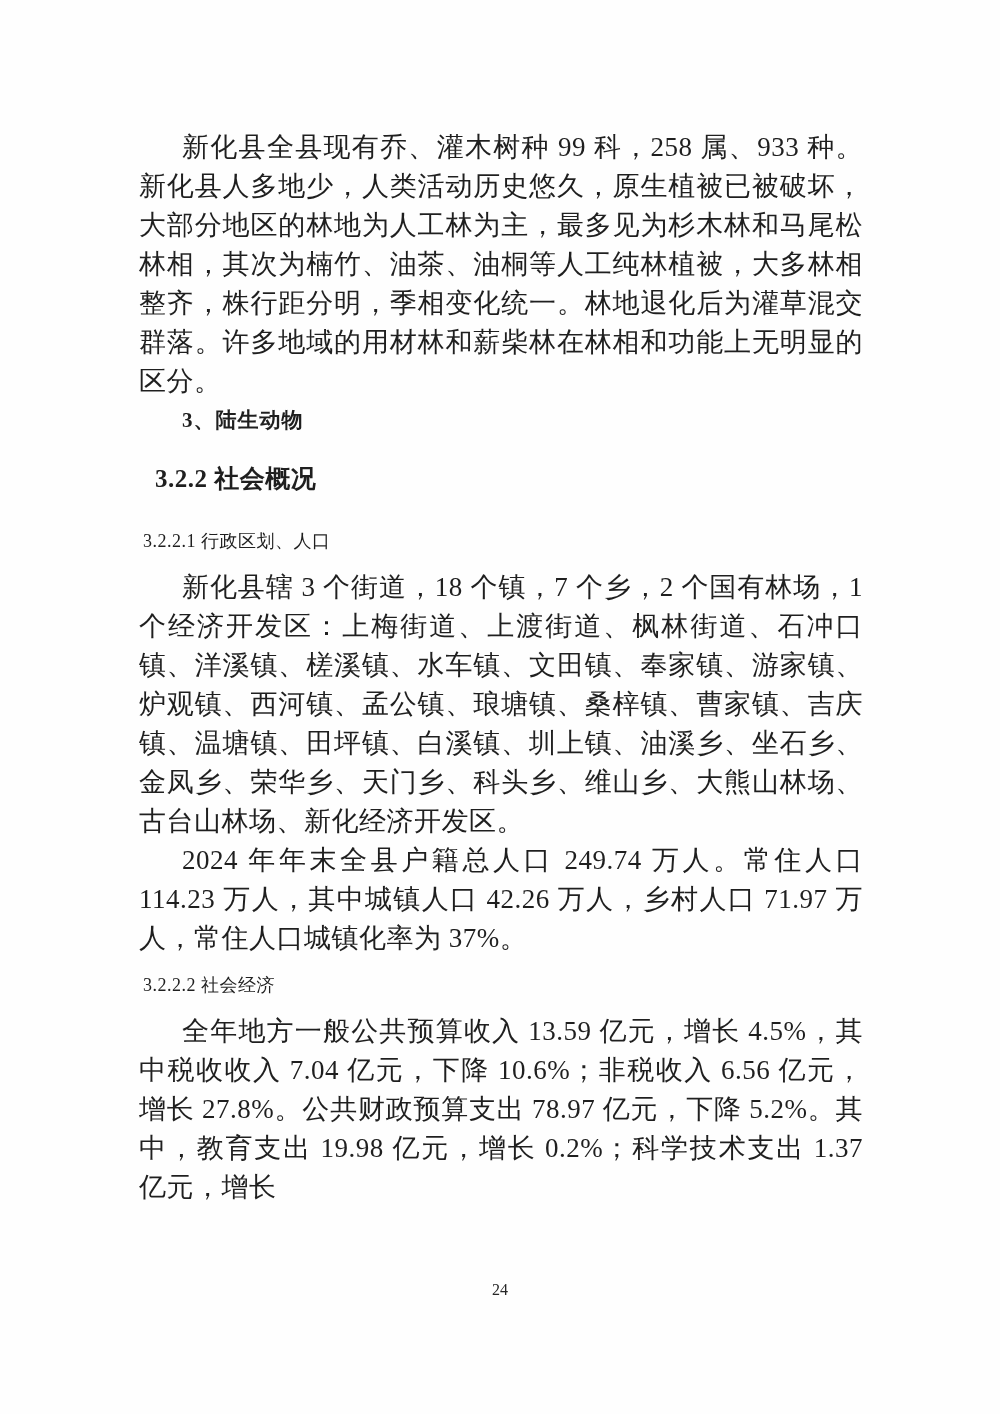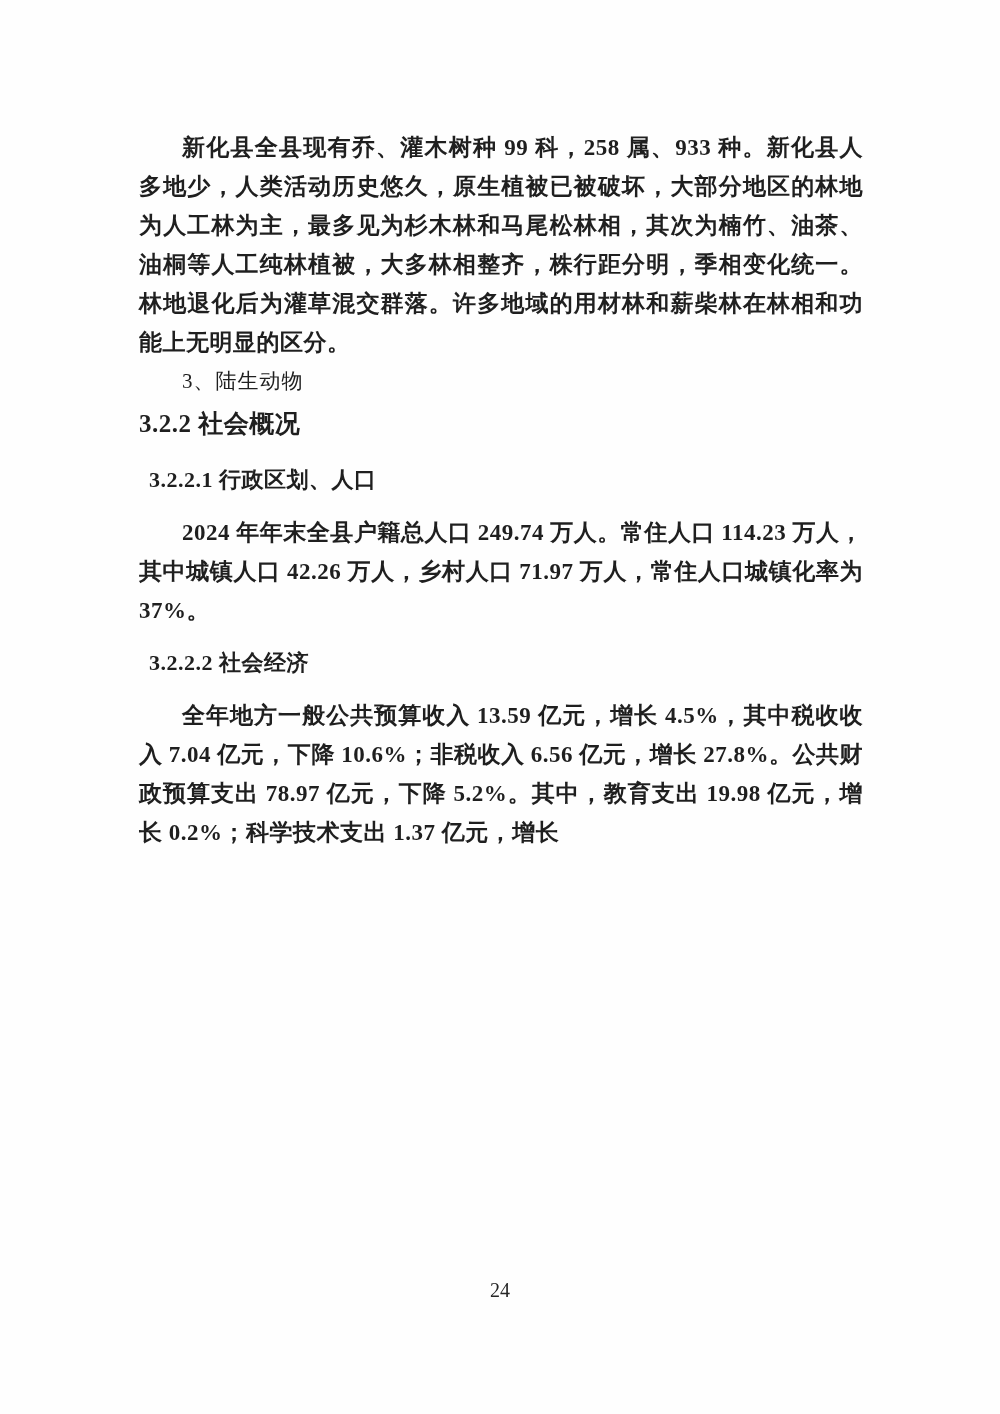--- a/index.html
+++ b/index.html
@@ -18,75 +18,75 @@
     overflow: hidden;
   }
   .content {
     position: absolute;
     left: 139px;
     top: 128px;
     width: 724px;
   }
   .body-para {
     margin: 0;
-    font-size: 23px;
+    font-size: 27px;
     line-height: 39px;
     text-align: justify;
     text-indent: 43px;
     letter-spacing: 0.5px;
-    font-weight: bold;
   }
   .heading-inline {
     margin: 0;
     font-size: 21px;
     line-height: 39px;
-    font-weight: normal;
+    font-weight: bold;
     text-indent: 43px;
     letter-spacing: 1px;
   }
   .heading-sec {
-    margin: 0;
+    margin: 16px;
     font-size: 25px;
     line-height: 46px;
     font-weight: bold;
     letter-spacing: 0.5px;
   }
   .heading-subsec {
-    margin: 10px;
-    font-size: 22px;
+    margin: 4px;
+    font-size: 18px;
     line-height: 46px;
-    font-weight: bold;
+    font-weight: normal;
     letter-spacing: 0.5px;
   }
   .page-number {
     position: absolute;
     top: 1278px;
     left: 0;
     width: 100%;
     text-align: center;
-    font-size: 20px;
+    font-size: 16px;
     line-height: 24px;
     color: #262626;
   }
 </style>
 </head>
 <body>
 
 <div class="page">
   <div class="content">
 
     <p class="body-para">新化县全县现有乔、灌木树种 99 科，258 属、933 种。新化县人多地少，人类活动历史悠久，原生植被已被破坏，大部分地区的林地为人工林为主，最多见为杉木林和马尾松林相，其次为楠竹、油茶、油桐等人工纯林植被，大多林相整齐，株行距分明，季相变化统一。林地退化后为灌草混交群落。许多地域的用材林和薪柴林在林相和功能上无明显的区分。</p>
 
     <h4 class="heading-inline">3、陆生动物</h4>
 
 
     <h2 class="heading-sec">3.2.2 社会概况</h2>
 
     <h3 class="heading-subsec">3.2.2.1 行政区划、人口</h3>
 
+    <p class="body-para">新化县辖 3 个街道，18 个镇，7 个乡，2 个国有林场，1 个经济开发区：上梅街道、上渡街道、枫林街道、石冲口镇、洋溪镇、槎溪镇、水车镇、文田镇、奉家镇、游家镇、炉观镇、西河镇、孟公镇、琅塘镇、桑梓镇、曹家镇、吉庆镇、温塘镇、田坪镇、白溪镇、圳上镇、油溪乡、坐石乡、金凤乡、荣华乡、天门乡、科头乡、维山乡、大熊山林场、古台山林场、新化经济开发区。</p>
 
     <p class="body-para">2024 年年末全县户籍总人口 249.74 万人。常住人口 114.23 万人，其中城镇人口 42.26 万人，乡村人口 71.97 万人，常住人口城镇化率为 37%。</p>
 
     <h3 class="heading-subsec">3.2.2.2 社会经济</h3>
 
 
     <p class="body-para">全年地方一般公共预算收入 13.59 亿元，增长 4.5%，其中税收收入 7.04 亿元，下降 10.6%；非税收入 6.56 亿元，增长 27.8%。公共财政预算支出 78.97 亿元，下降 5.2%。其中，教育支出 19.98 亿元，增长 0.2%；科学技术支出 1.37 亿元，增长</p>
 
   </div>
 

